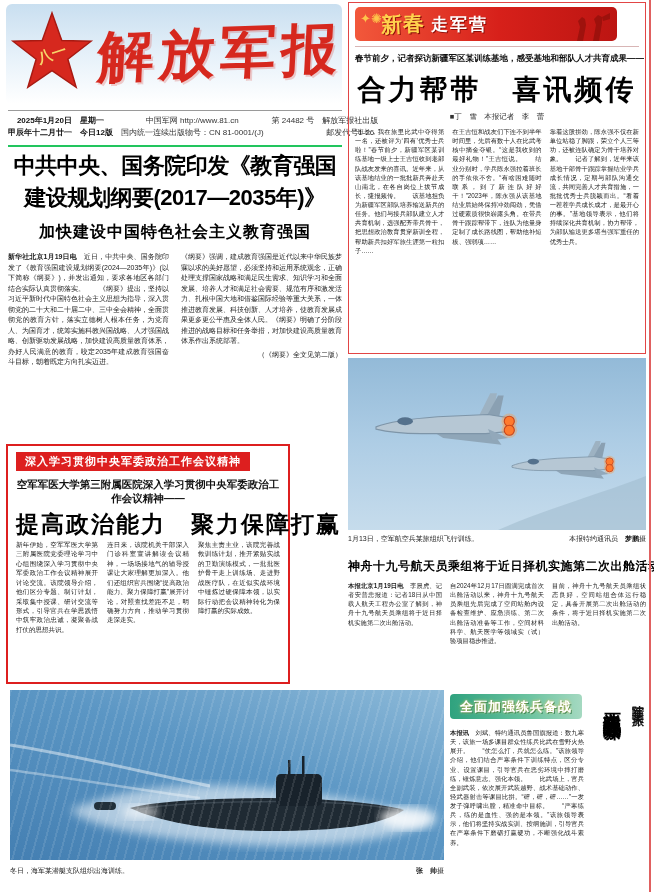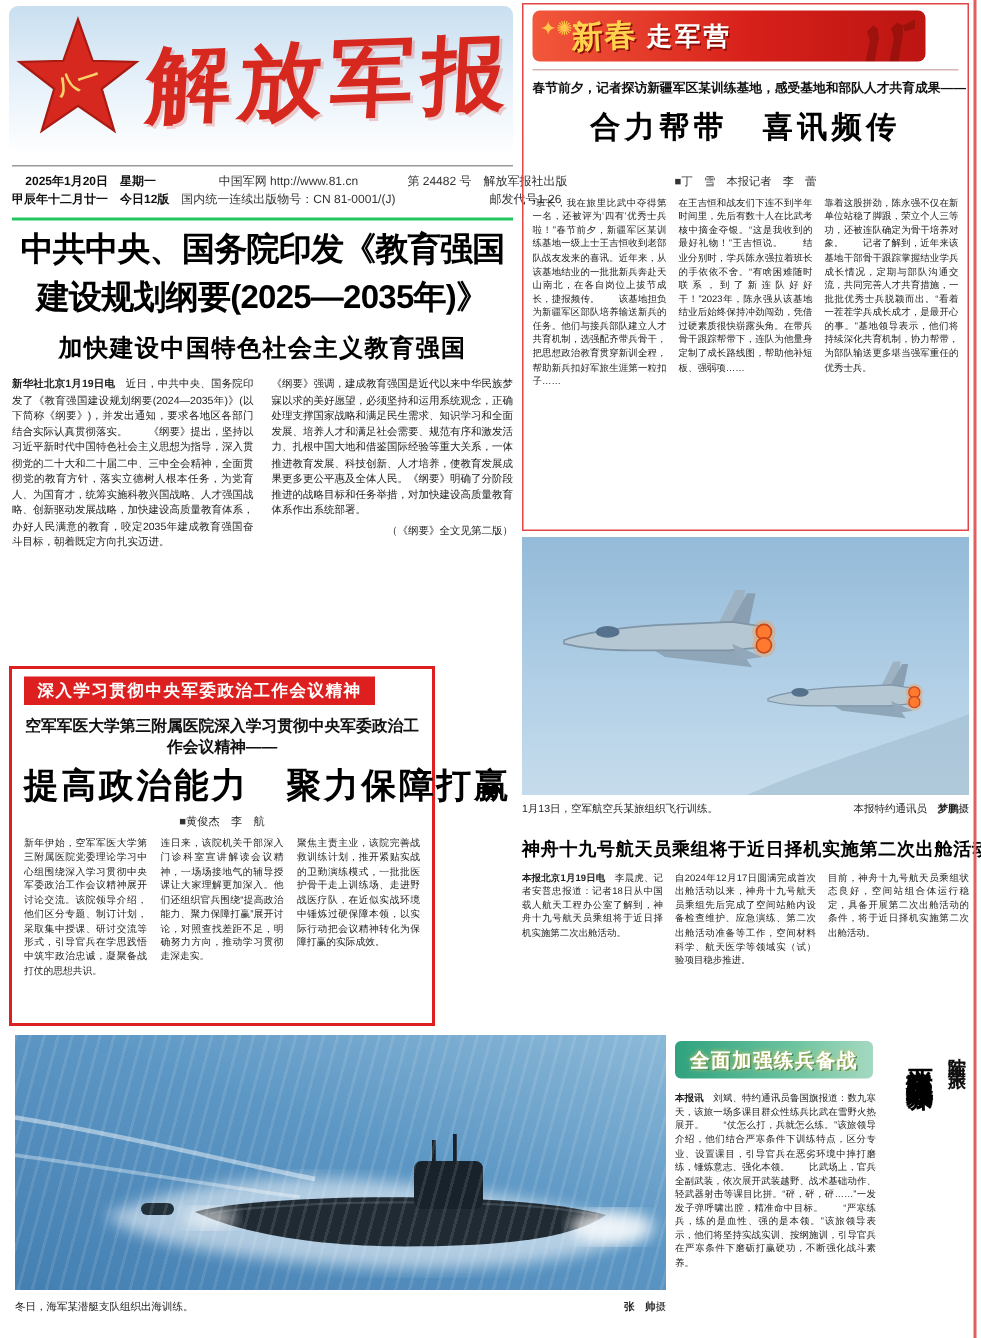--- a/index.html
+++ b/index.html
@@ -46,22 +46,22 @@
     background:linear-gradient(90deg,#f2583b 0%,#d7201a 55%,#bc1512 100%);
     display:flex;align-items:center;padding-left:26px;box-sizing:border-box;overflow:hidden;}
   .banner-hi{font-family:"DejaVu Serif",serif;font-weight:900;font-size:21px;color:#ffd34d;
     letter-spacing:1px;transform:rotate(-3deg);text-shadow:1px 1px 0 #8c0e08;}
   .banner-rest{font-weight:900;font-size:17px;color:#ffffff;margin-left:6px;letter-spacing:2px;
     text-shadow:1px 1px 0 #8c0e08;}
   .fw{position:absolute;left:5px;top:4px;color:#ffd34d;font-size:13px;opacity:.9;}
   .soldier{position:absolute;right:4px;bottom:0;opacity:.5;}
   .spring-rule{border-bottom:1px solid #d8b5b5;margin:5px 0 6px 0;}
   .spring-kicker{font-weight:bold;font-size:8.5px;color:#111;white-space:nowrap;}
-  .spring-head{text-align:center;font-weight:900;font-size:20px;color:#000;letter-spacing:3px;
-    margin:6px 0 18px 0;white-space:nowrap;}
+  .spring-head{text-align:center;font-weight:900;font-size:28px;color:#000;letter-spacing:3px;
+    margin:6px 0 3px 0;white-space:nowrap;}
   .spring-byline{text-align:center;font-size:7.5px;color:#333;margin-bottom:5px;}
   .spring-cols{display:flex;gap:8px;height:212px;overflow:hidden;}
   .spring-col{flex:1;font-size:6.3px;line-height:1.45;text-align:justify;color:#222;}
   
   .jetphoto{position:absolute;left:348px;top:358px;width:298px;height:172px;
     background:linear-gradient(180deg,#93bad8 0%,#aecde5 50%,#c6dcec 100%);}
   .jet-caption{position:absolute;left:348px;top:534px;width:298px;display:flex;
     justify-content:space-between;font-size:7px;color:#222;}
   .credit-name{font-weight:bold;}
   
@@ -121,38 +121,37 @@
       <div></div>
     </div>
     <div class="dl-col">
       <div>解放军报社出版</div>
       <div>邮发代号1-26</div>
     </div>
   </div>
 
   <div class="lead-head">
     <div>中共中央、国务院印发《教育强国</div>
-    <div>建设规划纲要(2025—2035年)》</div>
+    <div>建设规划纲要(2017—2035年)》</div>
   </div>
   <div class="lead-sub">加快建设中国特色社会主义教育强国</div>
   <div class="lead-body">
     <div class="lead-col">
       <span class="bold-lead">新华社北京1月19日电</span><span>　近日，中共中央、国务院印发了《教育强国建设规划纲要(2024—2035年)》(以下简称《纲要》)，并发出通知，要求各地区各部门结合实际认真贯彻落实。　　《纲要》提出，坚持以习近平新时代中国特色社会主义思想为指导，深入贯彻党的二十大和二十届二中、三中全会精神，全面贯彻党的教育方针，落实立德树人根本任务，为党育人、为国育才，统筹实施科教兴国战略、人才强国战略、创新驱动发展战略，加快建设高质量教育体系，办好人民满意的教育，咬定2035年建成教育强国奋斗目标，朝着既定方向扎实迈进。</span>
     </div>
     <div class="lead-col">
       <span>《纲要》强调，建成教育强国是近代以来中华民族梦寐以求的美好愿望，必须坚持和运用系统观念，正确处理支撑国家战略和满足民生需求、知识学习和全面发展、培养人才和满足社会需要、规范有序和激发活力、扎根中国大地和借鉴国际经验等重大关系，一体推进教育发展、科技创新、人才培养，使教育发展成果更多更公平惠及全体人民。《纲要》明确了分阶段推进的战略目标和任务举措，对加快建设高质量教育体系作出系统部署。</span>
       <div class="endnote">（《纲要》全文见第二版）</div>
     </div>
   </div>
 
   <div class="redbox">
     <span class="kicker-badge">深入学习贯彻中央军委政治工作会议精神</span>
     <div class="pol-overline">空军军医大学第三附属医院深入学习贯彻中央军委政治工作会议精神——</div>
     <div class="pol-head">提高政治能力　聚力保障打赢</div>
-    <div class="pol-byline">■黄俊杰　李　航</div>
     <div class="pol-cols">
       <div class="pol-col">新年伊始，空军军医大学第三附属医院党委理论学习中心组围绕深入学习贯彻中央军委政治工作会议精神展开讨论交流。该院领导介绍，他们区分专题、制订计划，采取集中授课、研讨交流等形式，引导官兵在学思践悟中筑牢政治忠诚，凝聚备战打仗的思想共识。</div>
       <div class="pol-col">连日来，该院机关干部深入门诊科室宣讲解读会议精神，一场场接地气的辅导授课让大家理解更加深入。他们还组织官兵围绕“提高政治能力、聚力保障打赢”展开讨论，对照查找差距不足，明确努力方向，推动学习贯彻走深走实。</div>
       <div class="pol-col">聚焦主责主业，该院完善战救训练计划，推开紧贴实战的卫勤演练模式，一批批医护骨干走上训练场、走进野战医疗队，在近似实战环境中锤炼过硬保障本领，以实际行动把会议精神转化为保障打赢的实际成效。</div>
     </div>
   </div>
 
   <div class="springbox">
     <div class="spring-banner">
       <span class="fw">✦✺</span>

